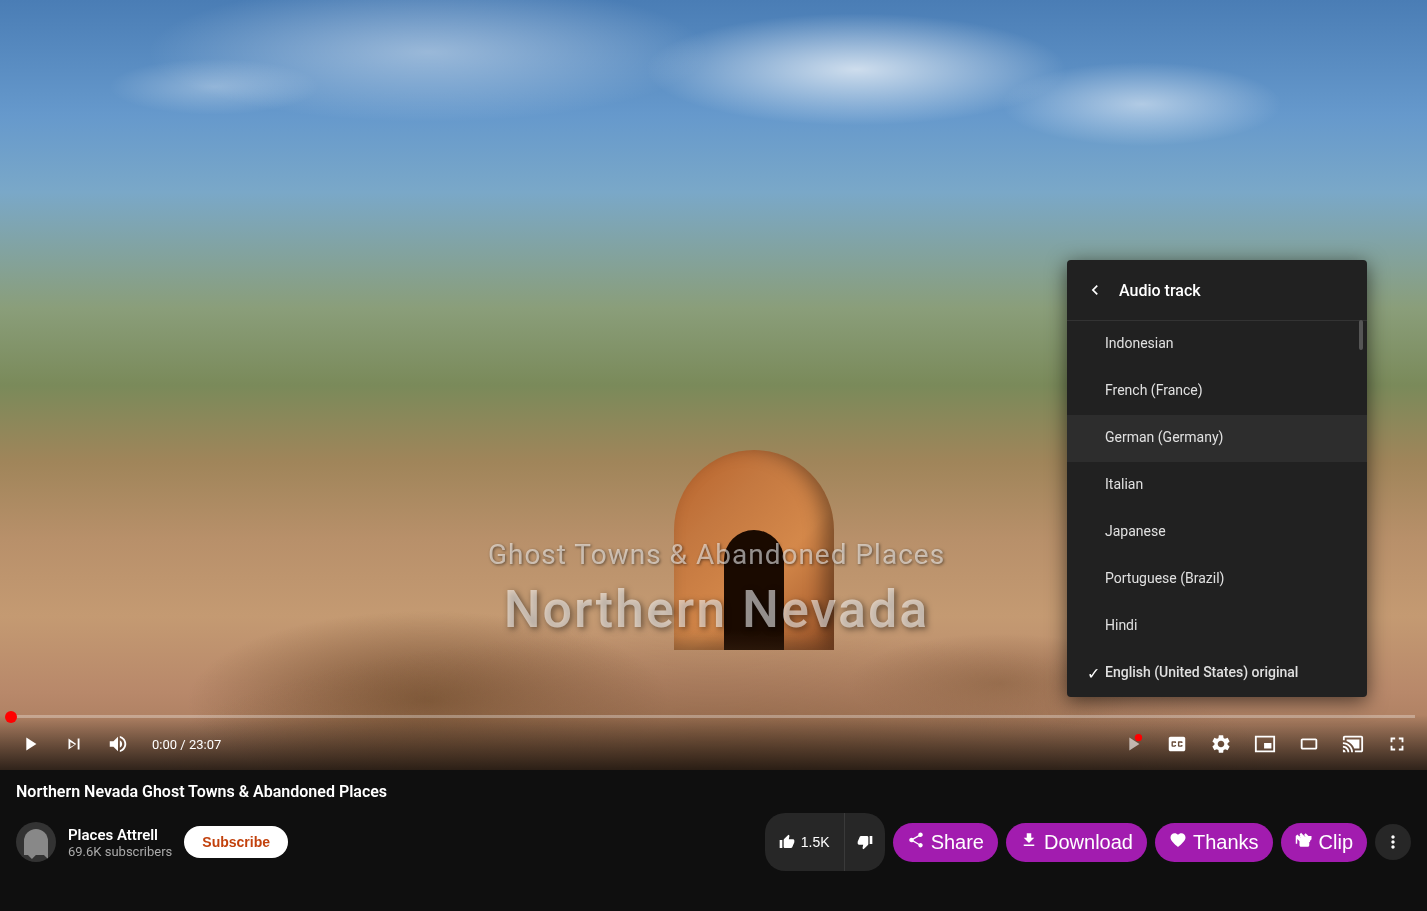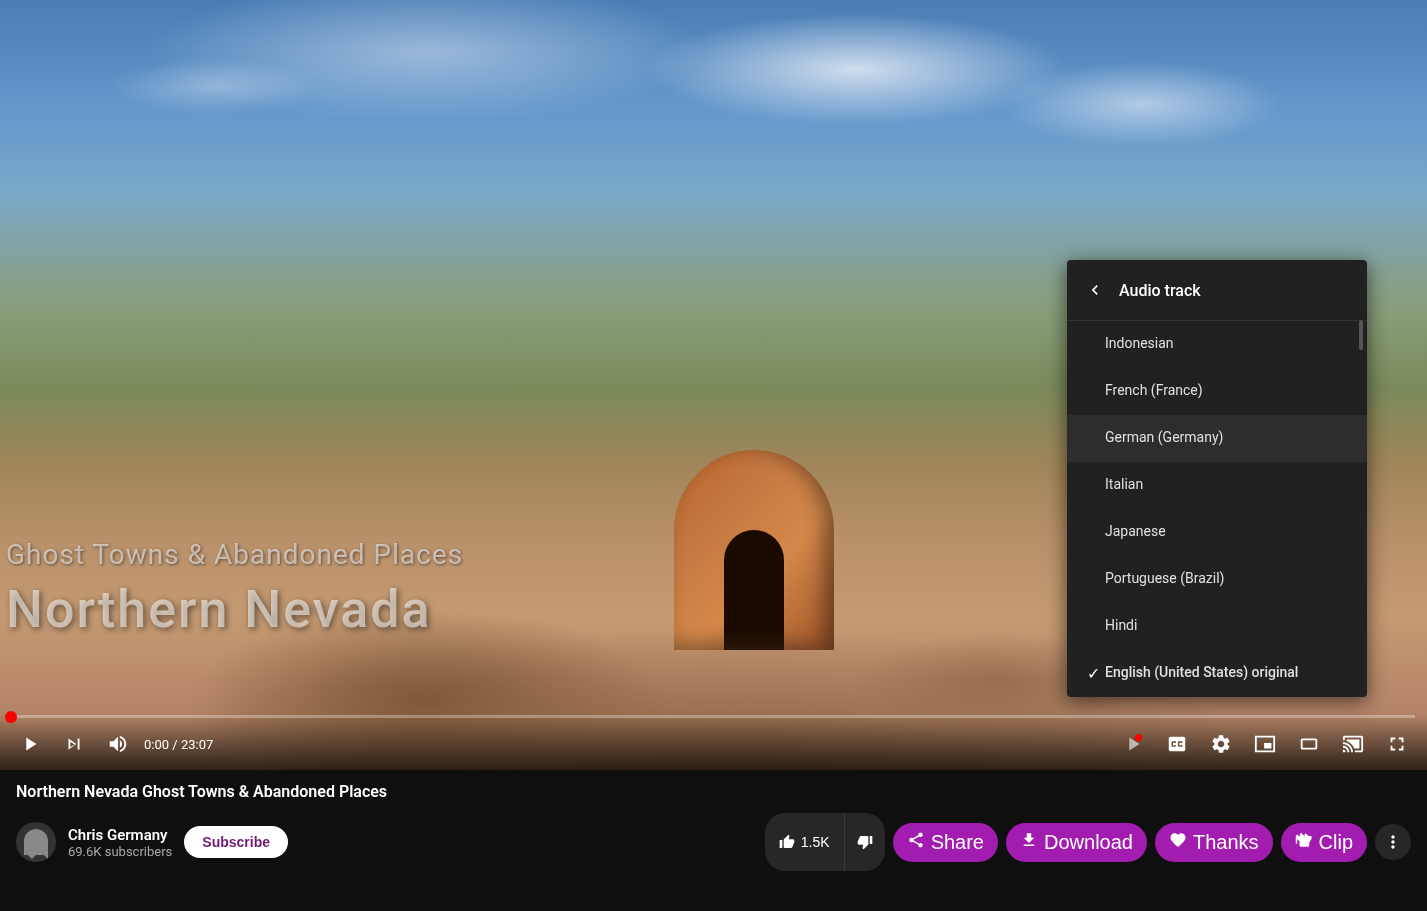--- a/index.html
+++ b/index.html
@@ -105,21 +105,21 @@
       height: 120px;
       background: #1a0a00;
       border-radius: 30px 30px 0 0;
     }
 
     .video-title-overlay {
       position: absolute;
       bottom: 130px;
       left: 0;
       right: 0;
-      text-align: left;
+      text-align: center;
       pointer-events: none;
       padding-left: 6px;
     }
 
     .overlay-subtitle {
       font-size: 28px;
       color: rgba(255,255,255,0.55);
       font-weight: 400;
       letter-spacing: 1px;
       text-shadow: 1px 1px 3px rgba(0,0,0,0.5);
@@ -295,21 +295,21 @@
       background: transparent;
       border: none;
       padding: 0;
       transition: background 0.15s;
     }
 
     .time-display {
       font-size: 13px;
       color: #fff;
       white-space: nowrap;
-      margin-left: 0;
+      margin-left: 8px;
     }
 
     
     .video-info-section {
       background: #0f0f0f;
       padding: 12px 16px 8px;
     }
 
     .video-title {
       font-size: 16px;
@@ -369,21 +369,21 @@
       color: #fff;
     }
 
     .channel-subs {
       font-size: 13px;
       color: #aaa;
     }
 
     .subscribe-btn {
       background: #fff;
-      color: #701a75;
+      color: #c2410c;
       border: none;
       border-radius: 20px;
       padding: 8px 18px;
       font-size: 14px;
       font-weight: 600;
       cursor: pointer;
       white-space: nowrap;
     }
 
     .action-buttons {
@@ -620,21 +620,21 @@
 
   <div class="video-info-section">
     <div class="video-title">Northern Nevada Ghost Towns &amp; Abandoned Places</div>
 
     <div class="channel-row">
       <div class="channel-left">
         <div class="channel-avatar">
           <div class="ghost-icon"></div>
         </div>
         <div>
-          <div class="channel-name">Chris Germany</div>
+          <div class="channel-name">Places Attrell</div>
           <div class="channel-subs">69.6K subscribers</div>
         </div>
         <button class="subscribe-btn">Subscribe</button>
       </div>
 
       <div class="action-buttons">
 
         <div class="like-dislike-group">
           <button class="like-btn">
             <svg class="icon-svg-sm" viewBox="0 0 24 24">

